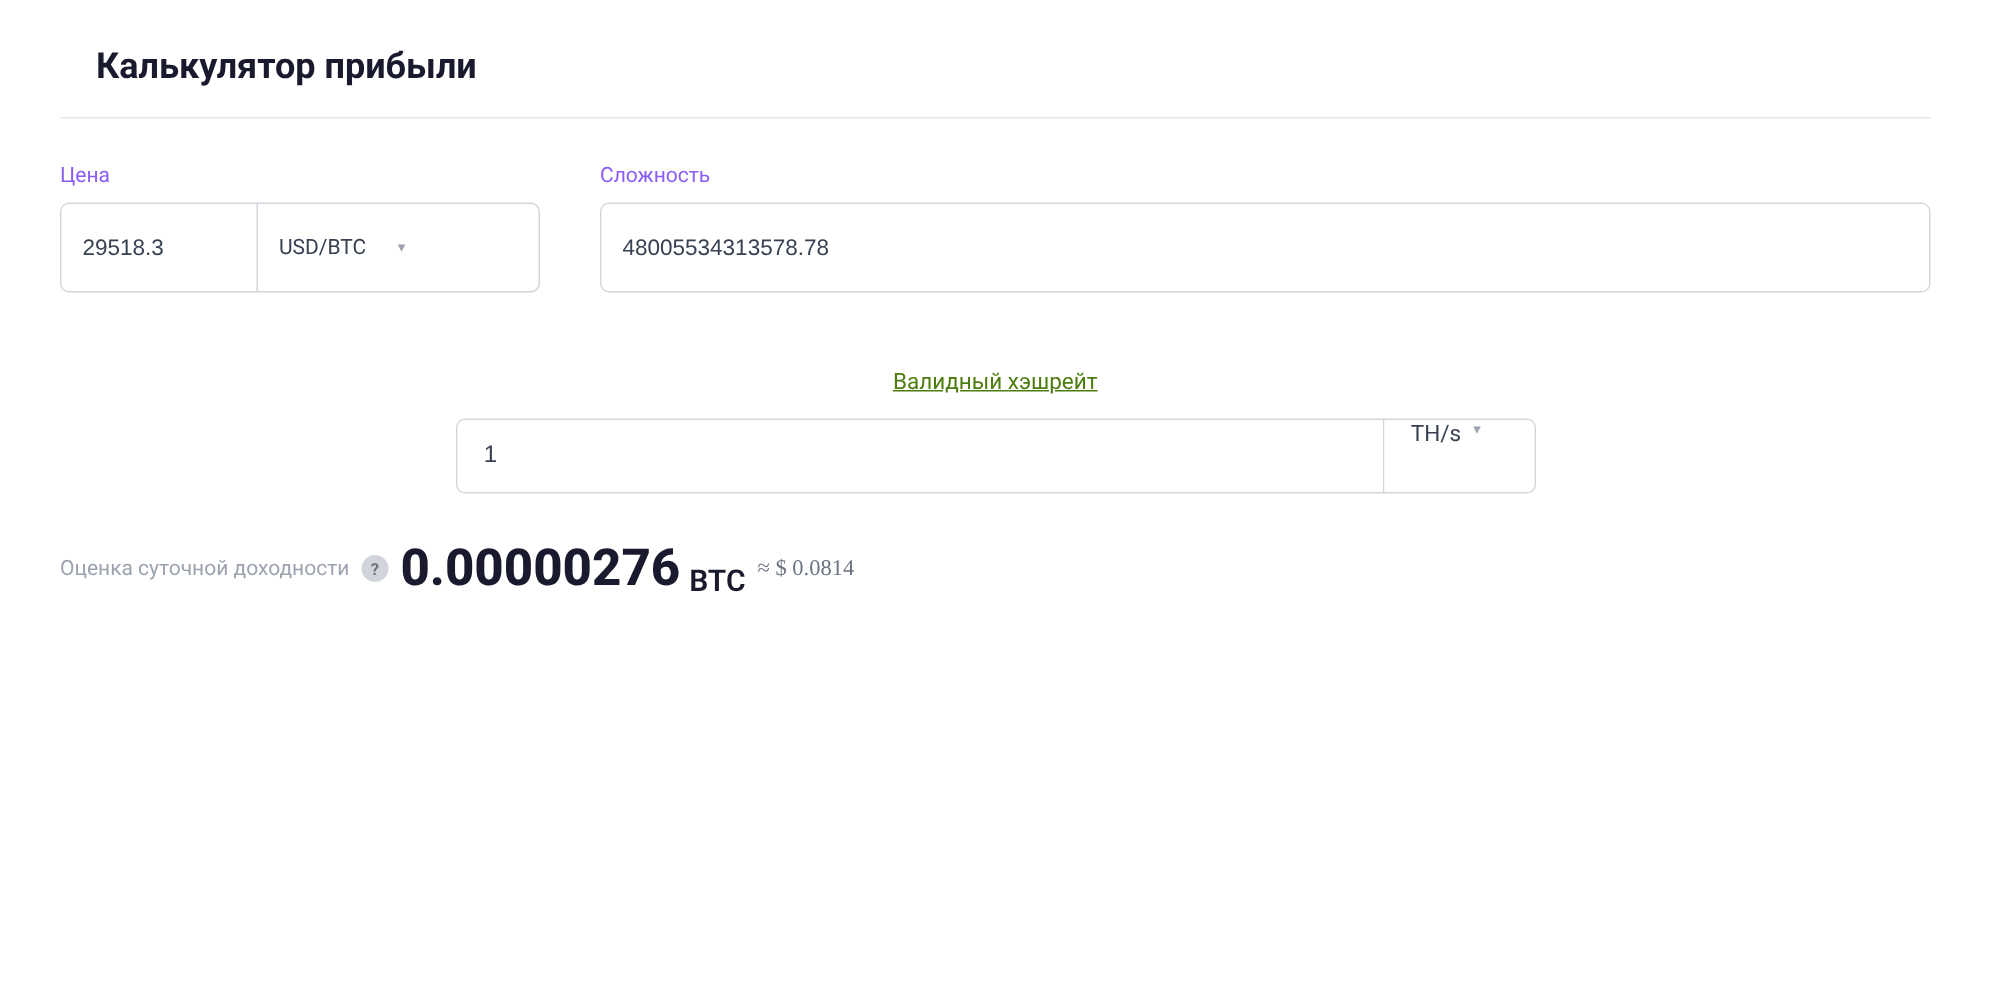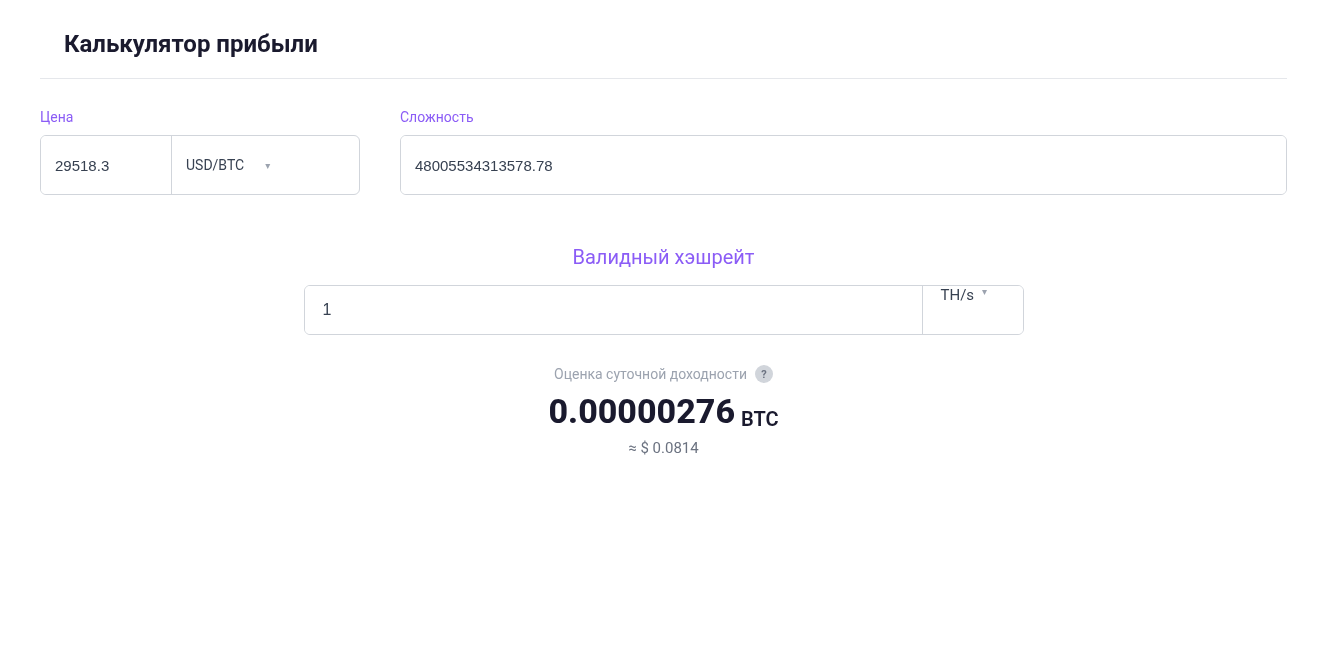--- a/index.html
+++ b/index.html
@@ -128,22 +128,23 @@
 
     .hashrate-section {
       display: flex;
       flex-direction: column;
       align-items: center;
       gap: 16px;
       margin-bottom: 30px;
     }
 
     .hashrate-label {
-      font-size: 20px;
-      color: #8b5cf6;
+      font-size: 15px;
+      color: #4d7c0f;
+      text-decoration: underline;
     }
 
     .hashrate-input-row {
       display: flex;
       width: 720px;
       border: 1px solid #d1d5db;
       border-radius: 6px;
       overflow: hidden;
       height: 50px;
     }
@@ -170,21 +171,21 @@
       gap: 8px;
       cursor: pointer;
       color: #374151;
       font-size: 15px;
       background: #fff;
       min-width: 100px;
     }
 
     .daily-yield-section {
       display: flex;
-      flex-direction: column;
+      flex-direction: row;
       align-items: center;
       gap: 8px;
     }
 
     .daily-yield-label {
       display: flex;
       align-items: center;
       gap: 8px;
       font-size: 14px;
       color: #9ca3af;
@@ -215,20 +216,21 @@
 
     .btc-unit {
       font-size: 20px;
       font-weight: 600;
       color: #1a1a2e;
     }
 
     .usd-approx {
       font-size: 15px;
       color: #6b7280;
+      font-family: Liberation Serif, serif;
     }
   </style>
 </head>
 <body>
 
 <h1 class="page-title">Калькулятор прибыли</h1>
 <hr class="divider">
 
 <div class="top-section">
 

